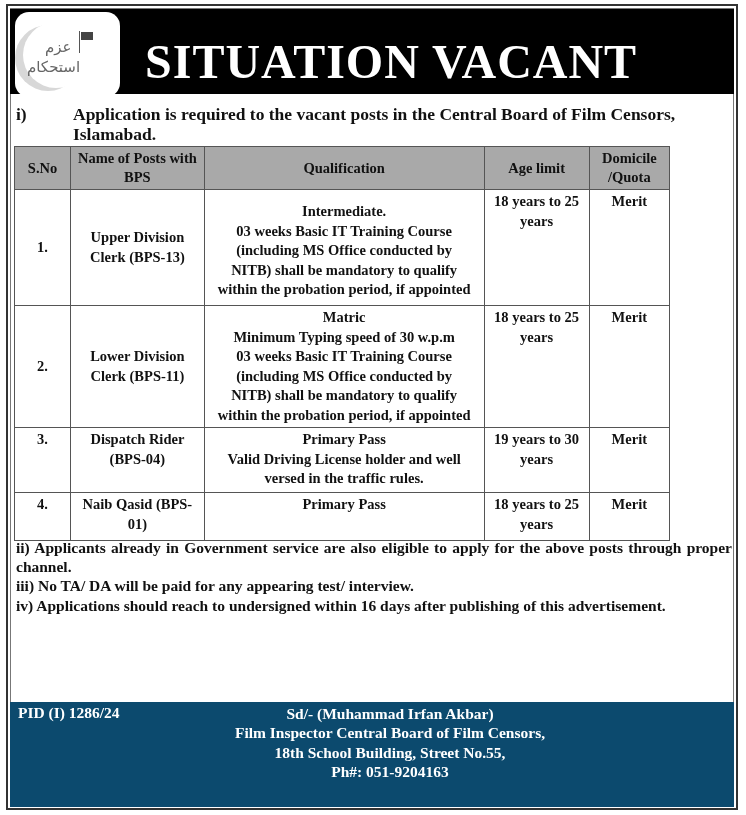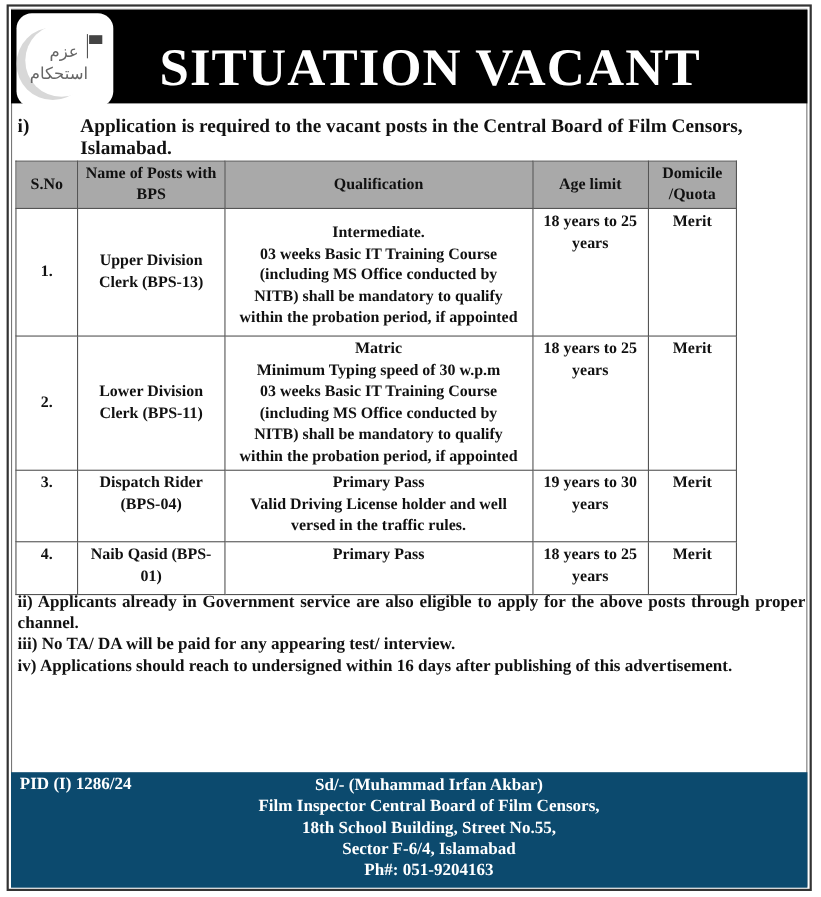--- a/index.html
+++ b/index.html
@@ -4,21 +4,21 @@
 <style>
   html, body { margin: 0; padding: 0; background: #ffffff; }
   body { width: 746px; height: 815px; overflow: hidden; position: relative;
          font-family: "Liberation Serif", "DejaVu Serif", serif; color: #111; }
   .frame { position: absolute; left: 6px; top: 4px; width: 732px; height: 806px;
            border: 2px solid #333; box-sizing: border-box; background: #fff; }
   .frame-inner { position: absolute; left: 2px; top: 2px; right: 2px; bottom: 2px;
                  border: 1px solid #777; }
   .header { position: absolute; left: 10px; top: 9px; width: 724px; height: 85px; background: #000; }
   .logo { position: absolute; left: 15px; top: 12px; width: 88px; height: 85px; background: #fff;
-          border-radius: 14px; overflow: hidden; }
+          border-radius: 14px; overflow: hidden; padding-left: 17px; }
   .logo .crescent { position: absolute; left: 8px; top: 10px; width: 66px; height: 66px;
           border-radius: 50%; box-shadow: -8px 3px 0 0 #d8d8d8; }
   .logo .flag { position: absolute; left: 66px; top: 20px; width: 12px; height: 8px; background: #444; }
   .logo .flag-pole { position: absolute; left: 64px; top: 19px; width: 1px; height: 22px; background: #555; }
   .logo .urdu1 { position: absolute; left: 30px; top: 26px; font-family: "DejaVu Sans", sans-serif;
           font-size: 15px; color: #666; direction: rtl; }
   .logo .urdu2 { position: absolute; left: 12px; top: 46px; font-family: "DejaVu Sans", sans-serif;
           font-size: 15px; color: #666; direction: rtl; }
   .title { position: absolute; left: 135px; top: 22px; color: #fff; font-weight: bold;
            font-size: 48px; letter-spacing: 1px; line-height: 62px; font-family: "Liberation Serif", serif; }
@@ -138,16 +138,15 @@
   <span class="item"><span>iii)</span> <span>No TA/ DA will be paid for any appearing test/ interview.</span></span>
   <span class="item"><span>iv)</span> <span>Applications should reach to undersigned within 16 days after publishing of this advertisement.</span></span>
 </div>
 
 <div class="footer">
   <div class="pid">PID (I) 1286/24</div>
   <div class="sign">
     <span>Sd/- (Muhammad Irfan Akbar)</span>
     <span>Film Inspector Central Board of Film Censors,</span>
     <span>18th School Building, Street No.55,</span>
-    <span>Sector F-6/4, Islamabad</span>
     <span>Ph#: 051-9204163</span>
   </div>
 </div>
 
 </body></html>

